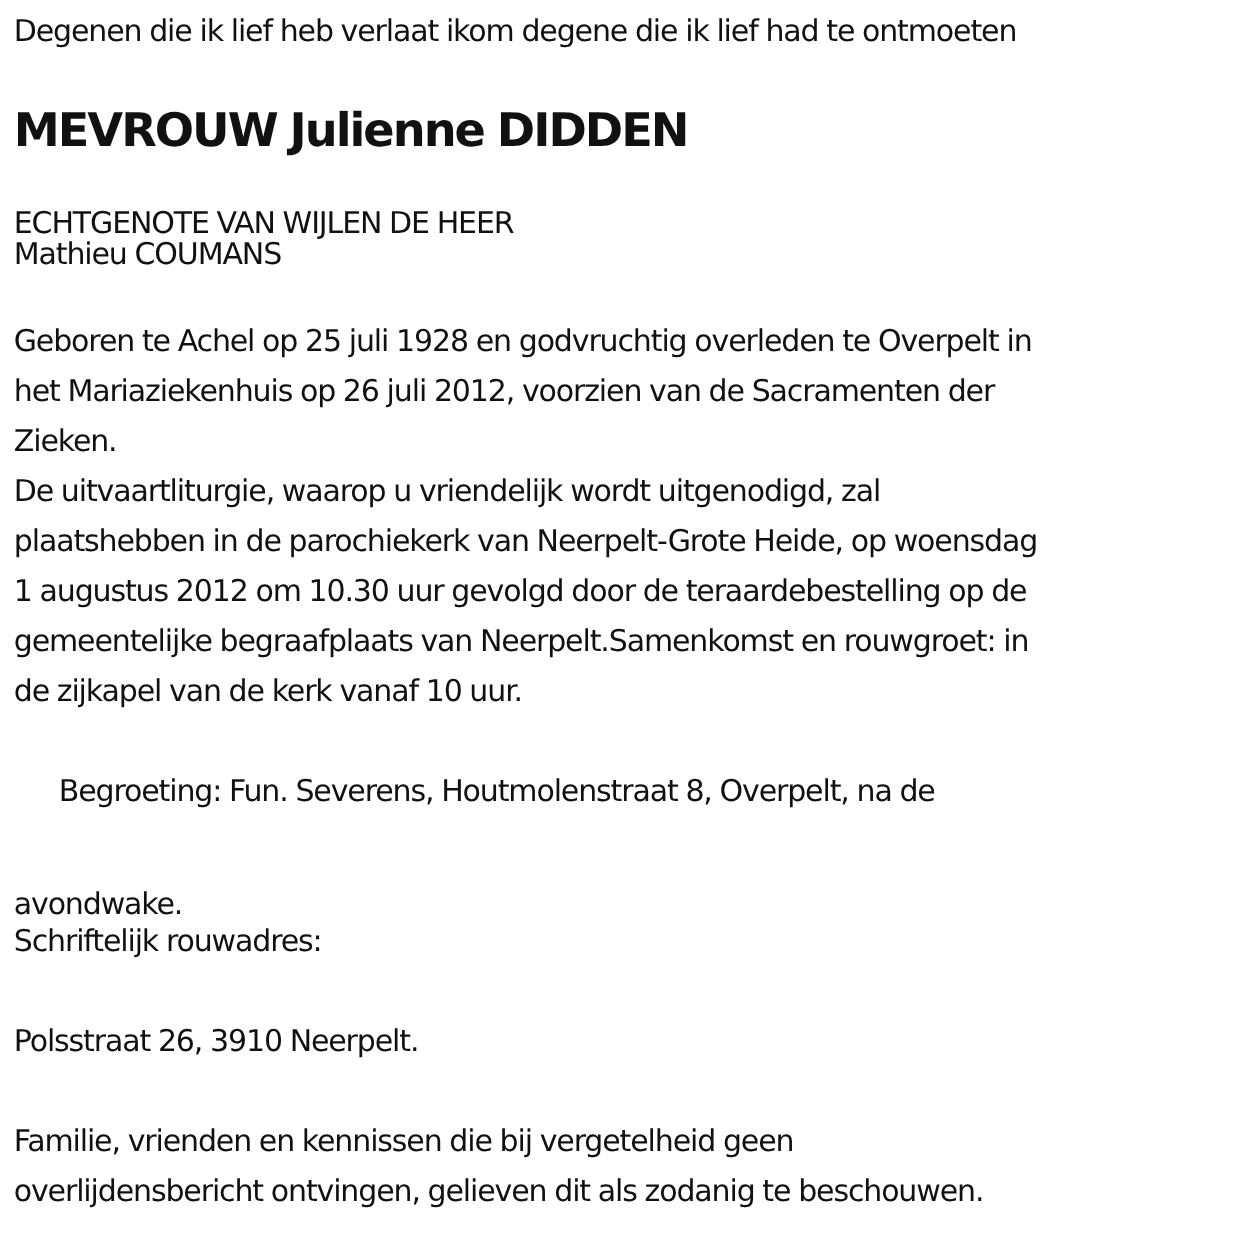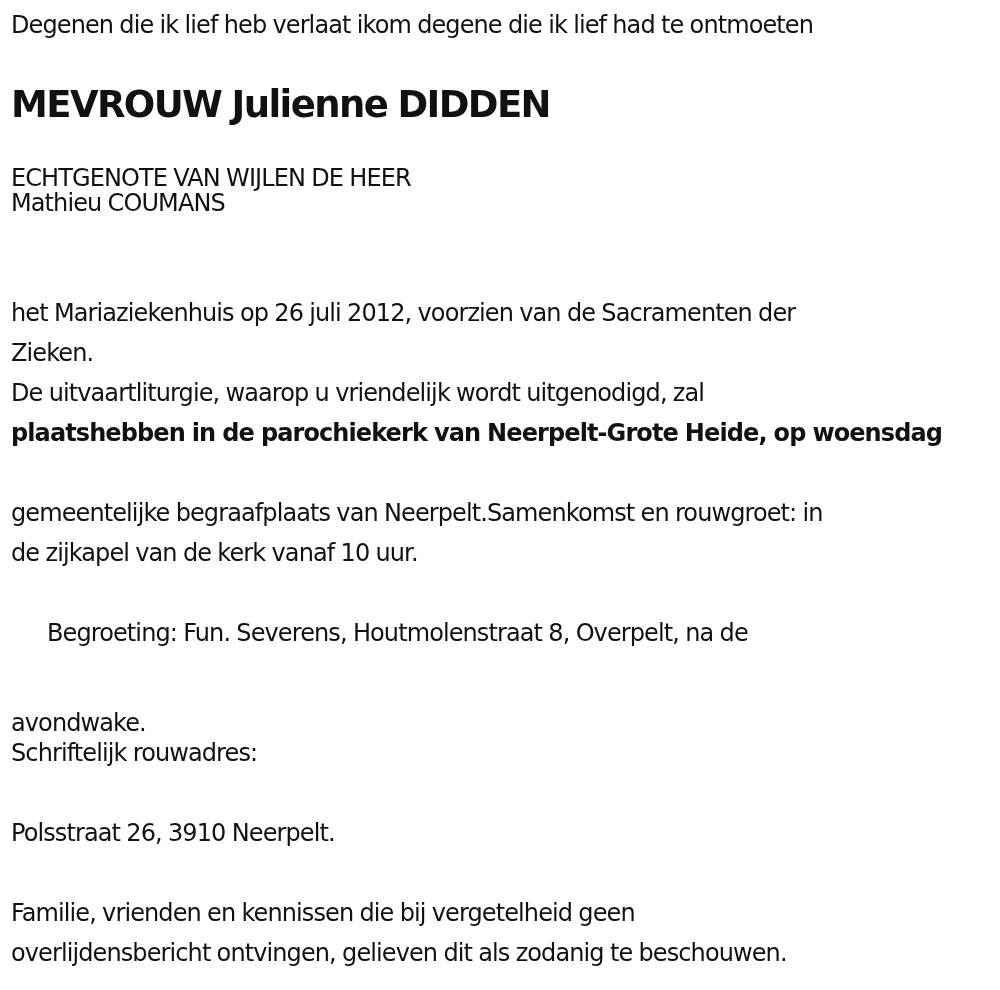--- a/index.html
+++ b/index.html
@@ -40,24 +40,26 @@
 </head>
 <body>
 
 <div class="page">
   <div class="line" style="top:5px;">Degenen die ik lief heb verlaat ikom degene die ik lief had te ontmoeten</div>
 
   <div class="line title" style="top:81px;">MEVROUW Julienne DIDDEN</div>
   <div class="line" style="top:133px;margin-top:25px;">ECHTGENOTE VAN WIJLEN DE HEER</div>
   <div class="line" style="top:183px;">Mathieu COUMANS</div>
 
+  <div class="line" style="top:253px;">Geboren te Achel op 25 juli 1928 en godvruchtig overleden te Overpelt in</div>
   <div class="line" style="top:293px;">het Mariaziekenhuis op 26 juli 2012, voorzien van de Sacramenten der</div>
   <div class="line" style="top:333px;">Zieken.</div>
   <div class="line" style="top:373px;">De uitvaartliturgie, waarop u vriendelijk wordt uitgenodigd, zal</div>
-  <div class="line" style="top:413px;font-weight:bold;">plaatshebben in de parochiekerk van Neerpelt-Grote Heide, op woensdag</div>
+  <div class="line" style="top:413px;">plaatshebben in de parochiekerk van Neerpelt-Grote Heide, op woensdag</div>
+  <div class="line" style="top:453px;">1 augustus 2012 om 10.30 uur gevolgd door de teraardebestelling op de</div>
   <div class="line" style="top:493px;">gemeentelijke begraafplaats van Neerpelt.Samenkomst en rouwgroet: in</div>
   <div class="line" style="top:533px;">de zijkapel van de kerk vanaf 10 uur.</div>
   <div class="line" style="top:613px;margin-left:36px;">Begroeting: Fun. Severens, Houtmolenstraat 8, Overpelt, na de</div>
   <div class="line" style="top:659px;margin-top:44px;">avondwake.</div>
 
   <div class="line" style="top:733px;">Schriftelijk rouwadres:</div>
   <div class="line" style="top:813px;">Polsstraat 26, 3910 Neerpelt.</div>
 
   <div class="line" style="top:893px;">Familie, vrienden en kennissen die bij vergetelheid geen</div>
   <div class="line" style="top:933px;">overlijdensbericht ontvingen, gelieven dit als zodanig te beschouwen.</div>

